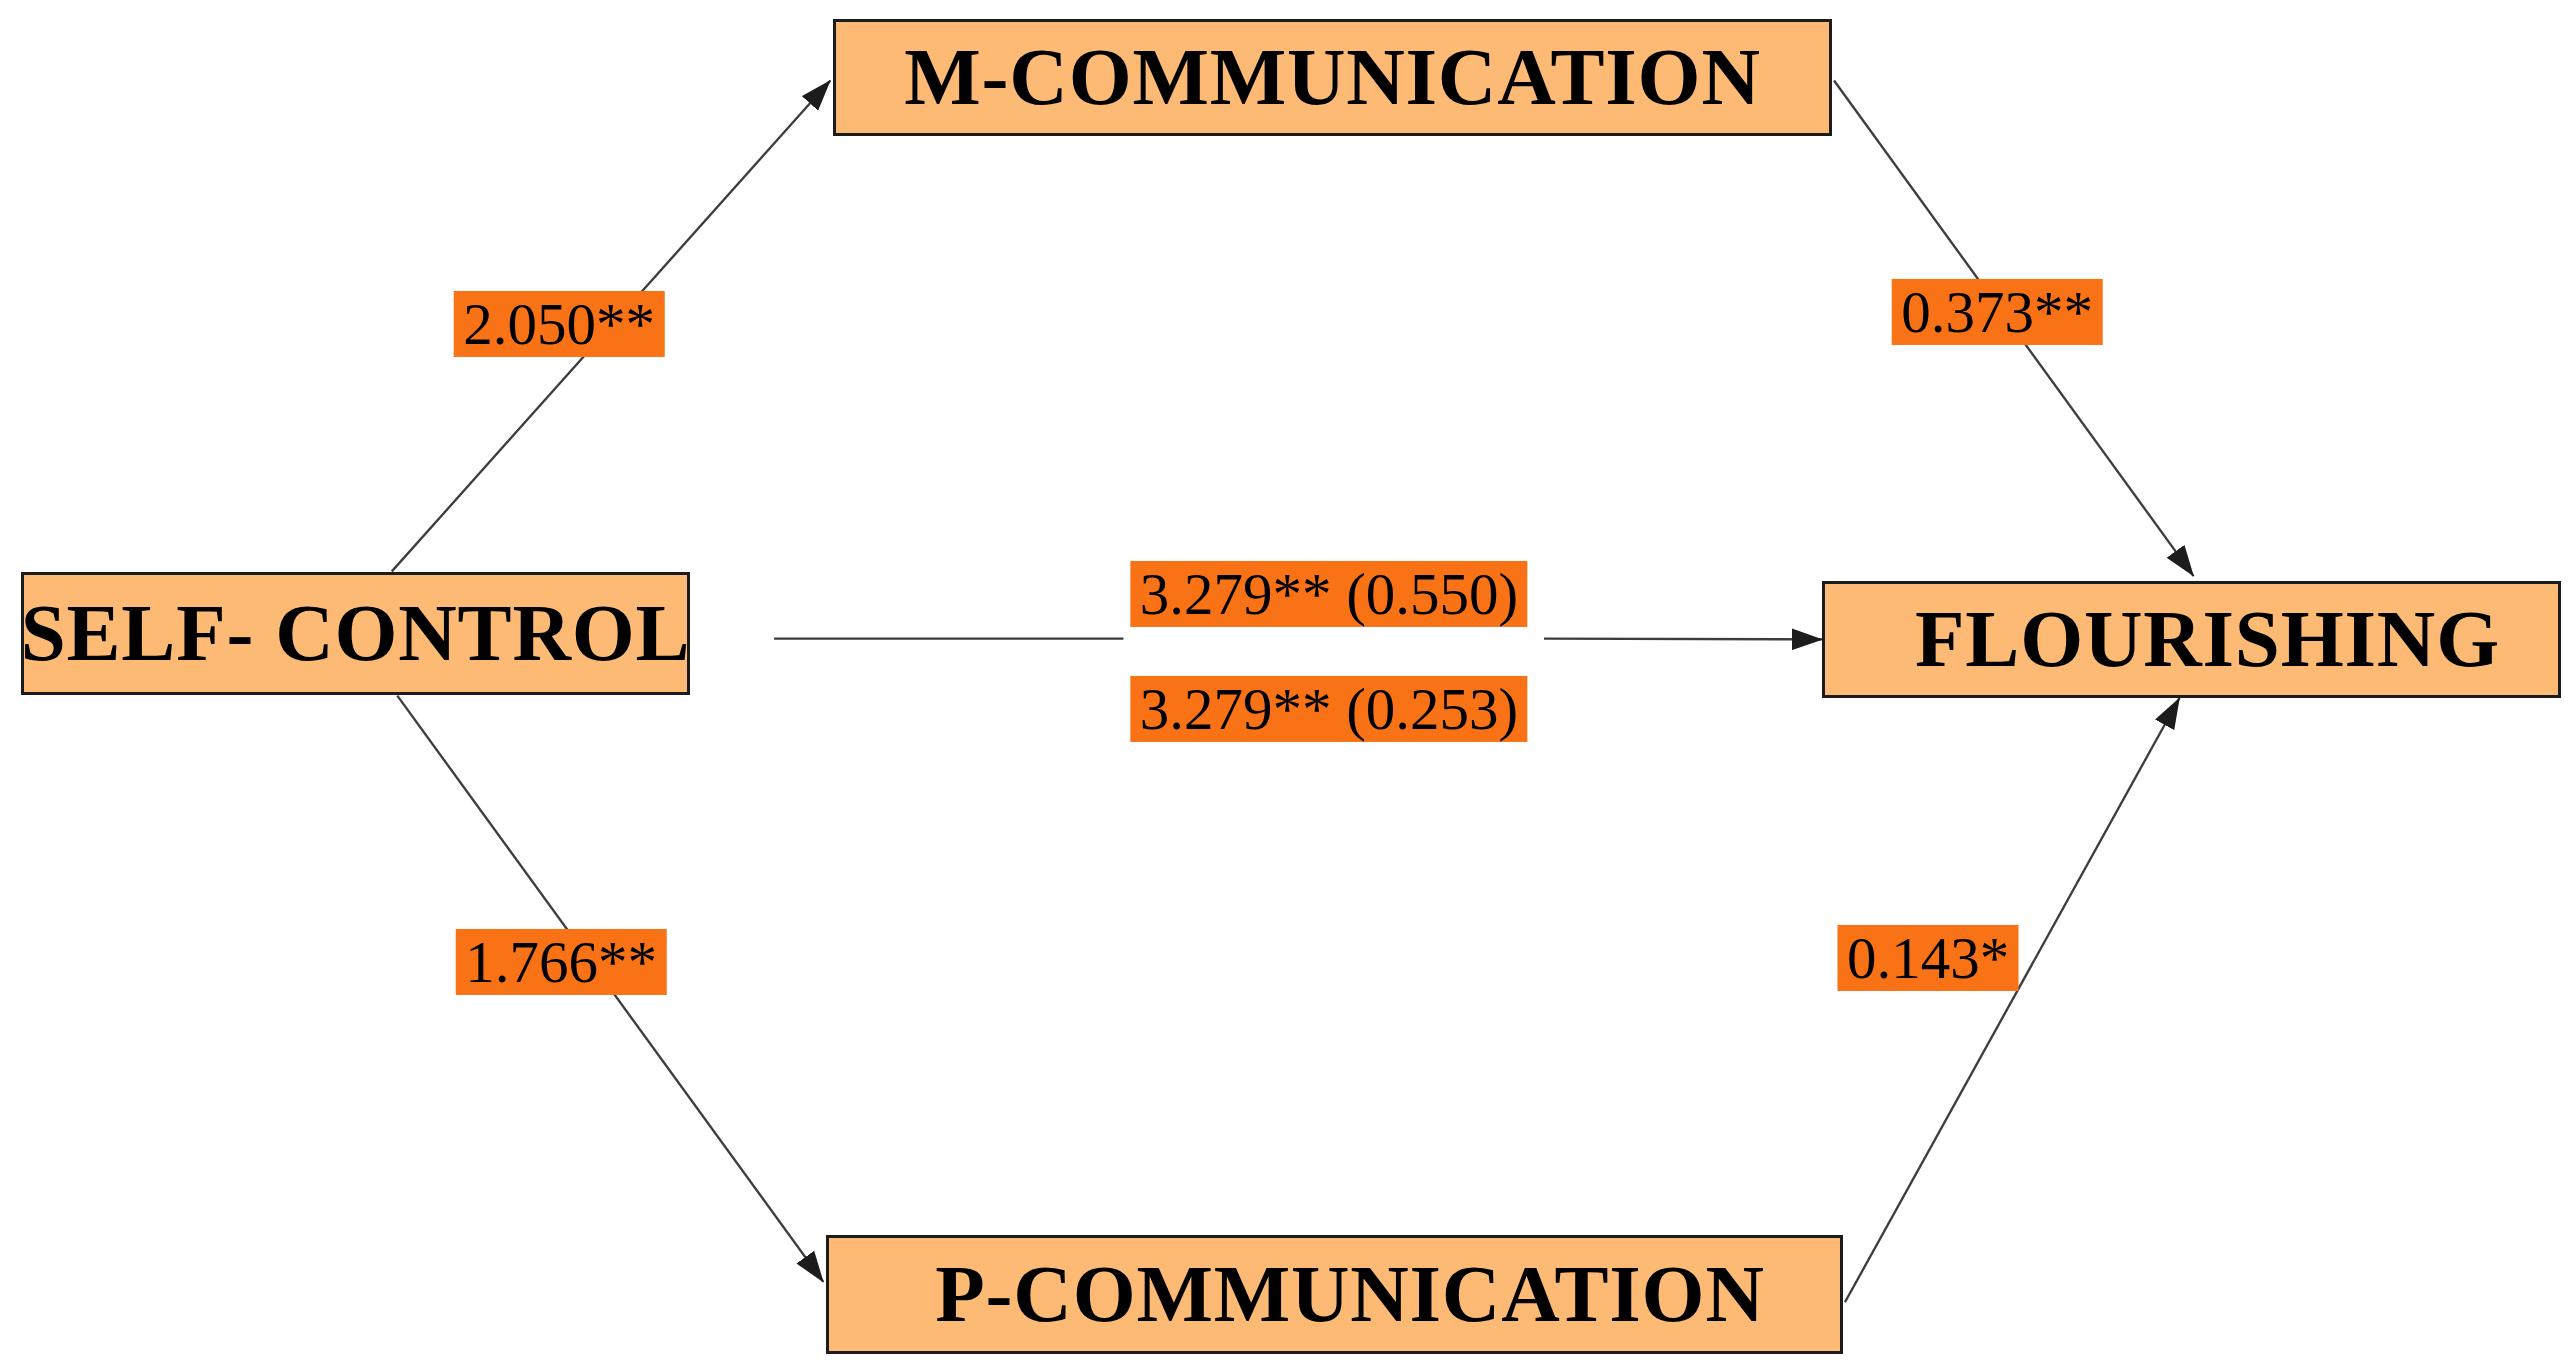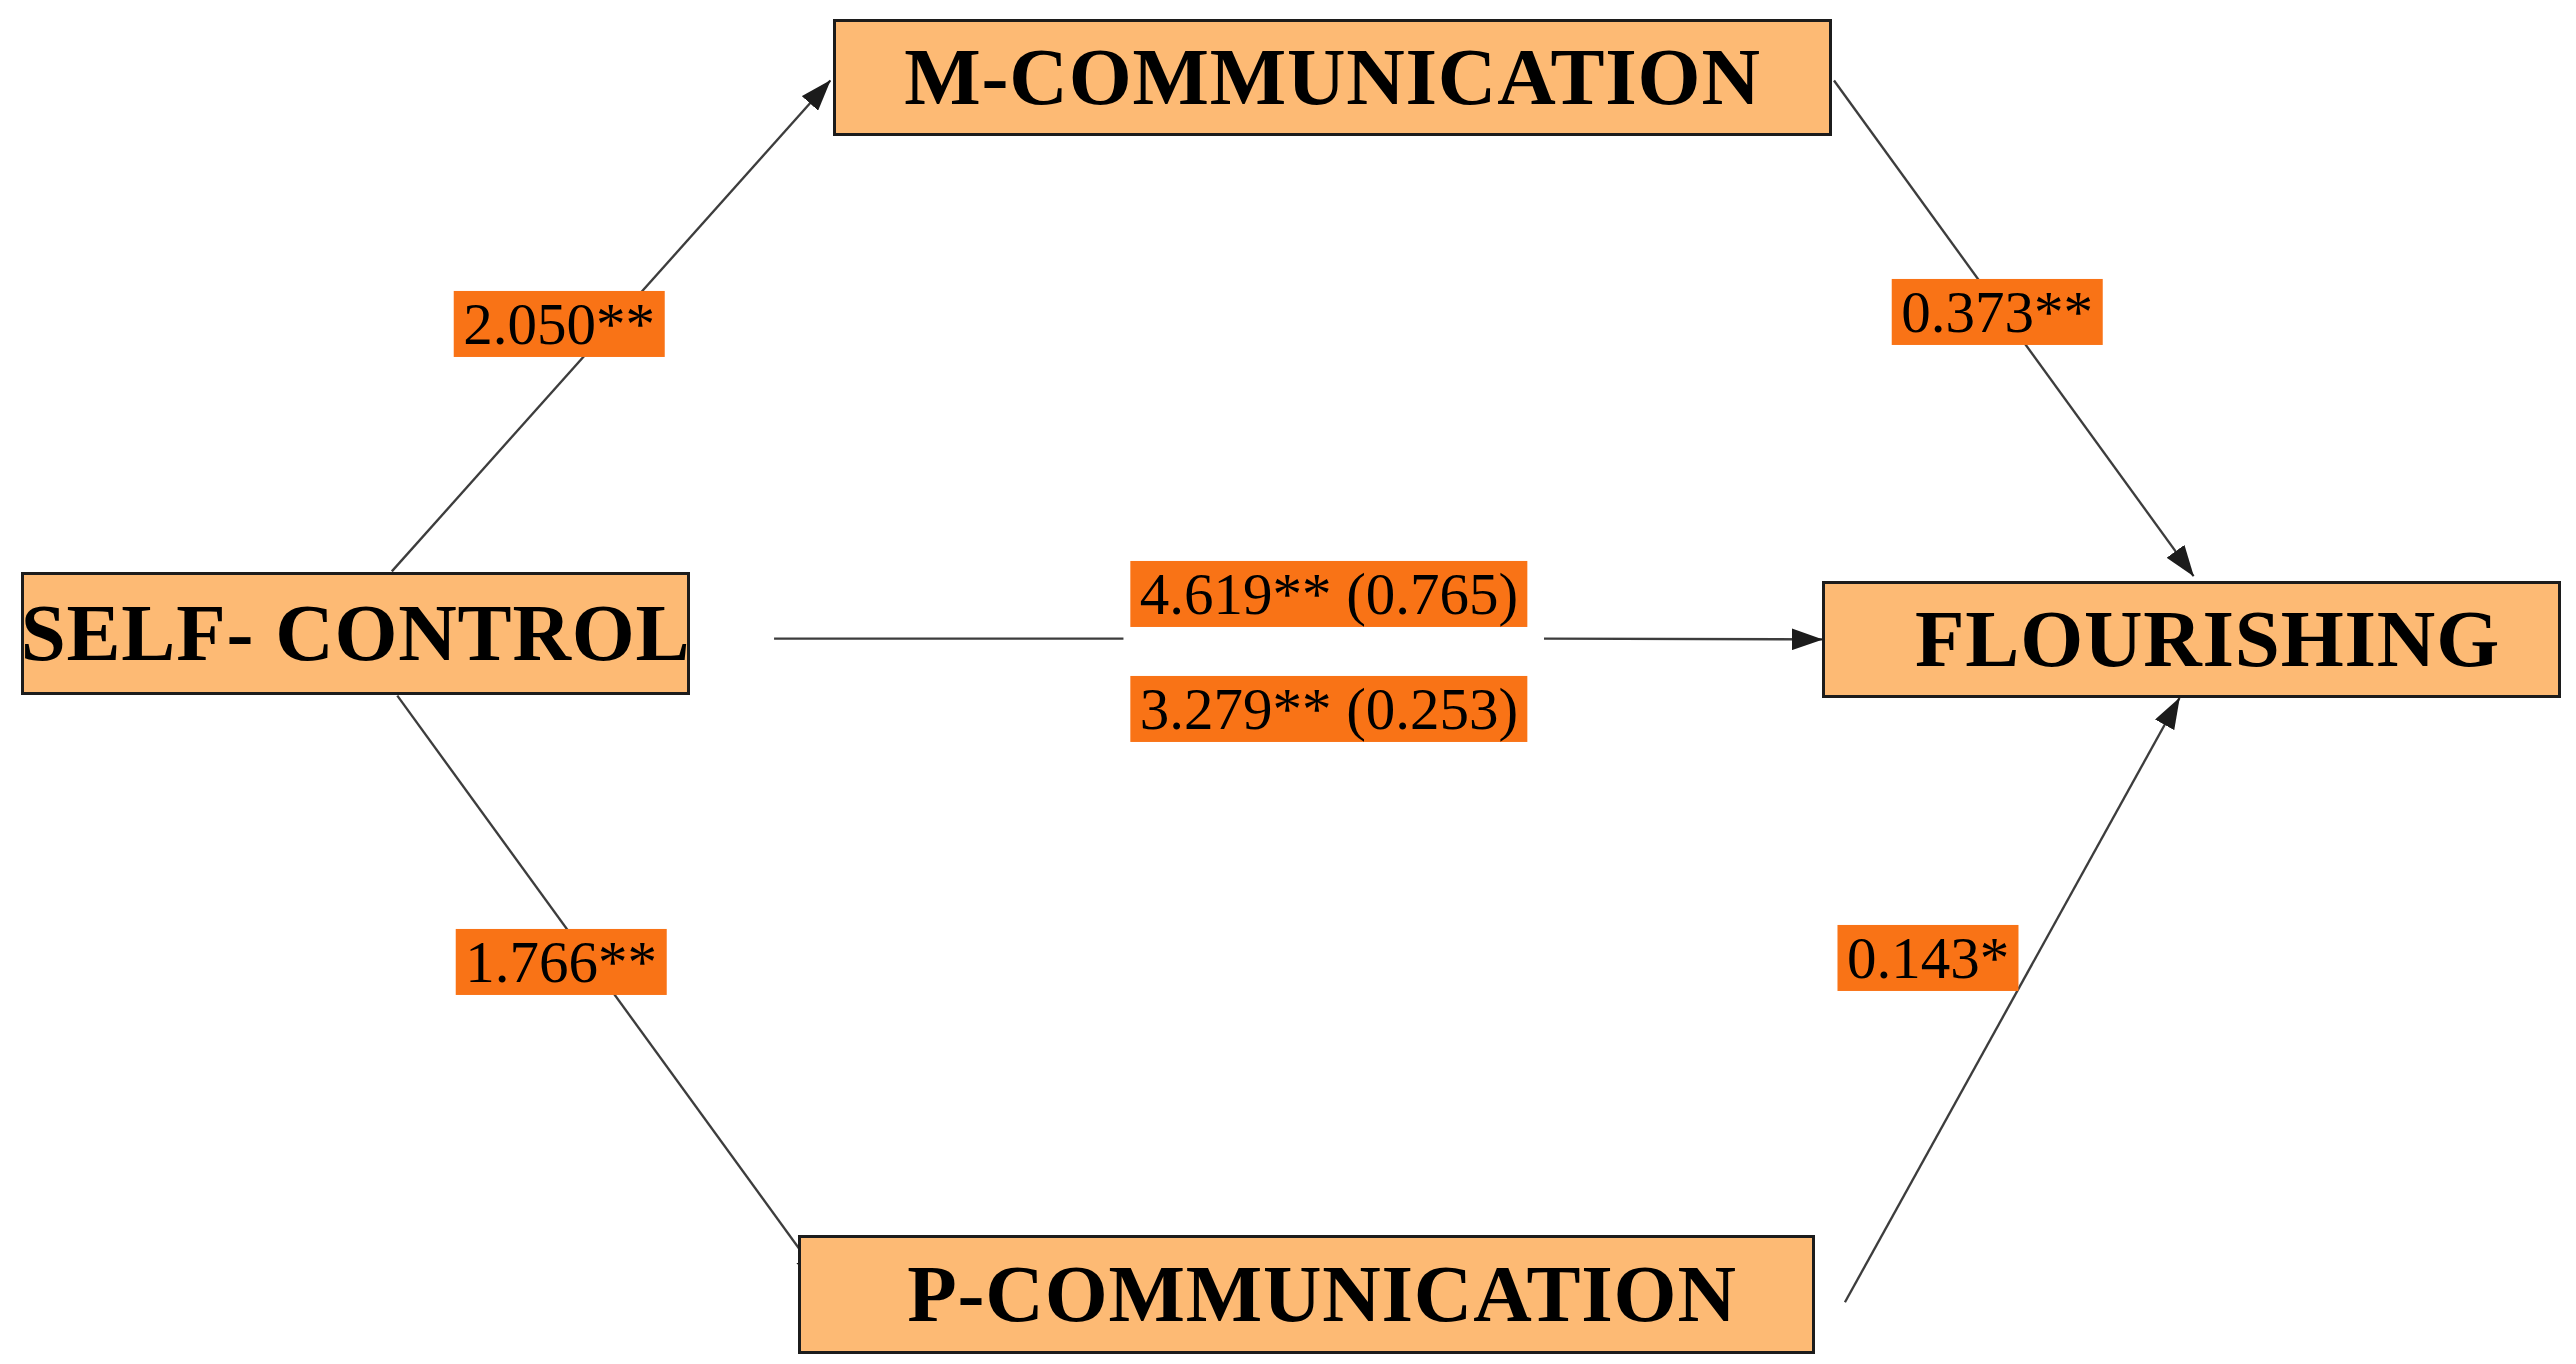--- a/index.html
+++ b/index.html
@@ -42,21 +42,21 @@
     font-size: 59px;
     line-height: 1.12;
     background: #f97316;
     padding: 0 9.4px;
     white-space: nowrap;
     z-index: 2;
   }
   #node-m-communication { left: 833px; top: 19px;  width: 999px; height: 117px; }
   #node-self-control    { left: 21px;   top: 572px; width: 669px;  height: 123px; }
   #node-flourishing     { left: 1822px; top: 581px; width: 739px;  height: 117px; padding-left: 32px; }
-  #node-p-communication { left: 798px; top: 1235px; width: 1017px; height: 119px; padding-left: 31px; }
+  #node-p-communication { left: 826px; top: 1235px; width: 1017px; height: 119px; padding-left: 31px; }
 
   #label-a1 { left: 559px;  top: 324px; }
   #label-b1 { left: 1997px; top: 312px; }
   #label-c1 { left: 1329px; top: 594px; }
   #label-c2 { left: 1329px; top: 701px; margin-top: 8px; }
   #label-a2 { left: 561px;  top: 962px; }
   #label-b2 { left: 1928px; top: 958px; }
 </style>
 </head>
 <body>
@@ -86,20 +86,20 @@
 <div class="node" id="node-self-control">SELF- CONTROL</div>
 
 <div class="node" id="node-flourishing">FLOURISHING</div>
 
 <div class="node" id="node-p-communication">P-COMMUNICATION</div>
 
 <div class="plabel" id="label-a1">2.050**</div>
 
 <div class="plabel" id="label-b1">0.373**</div>
 
-<div class="plabel" id="label-c1">4.619** (0.765)</div>
+<div class="plabel" id="label-c1">3.279** (0.550)</div>
 
 <div class="plabel" id="label-c2">3.279** (0.253)</div>
 
 <div class="plabel" id="label-a2">1.766**</div>
 
 <div class="plabel" id="label-b2">0.143*</div>
 
 
 </body></html>

